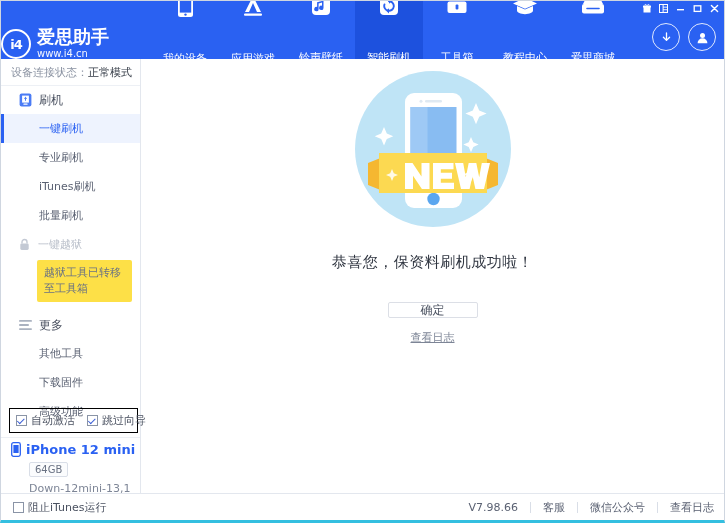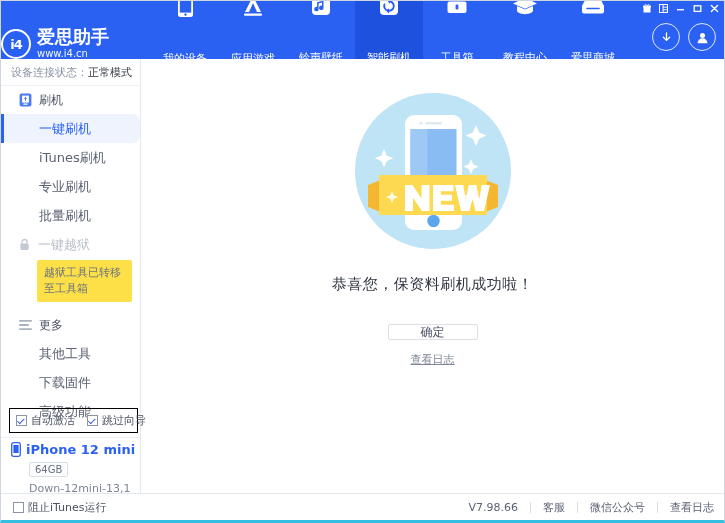--- a/index.html
+++ b/index.html
@@ -186,26 +186,25 @@
     display: flex;
     align-items: center;
     justify-content: center;
     flex: none;
   }
   .menu-item {
     height: 29px;
     display: flex;
     align-items: center;
     padding-left: 38px;
-    font-size: 13px;
+    font-size: 11px;
     color: #5a6172;
     cursor: pointer;
     position: relative;
     box-sizing: border-box;
-    border-radius: 8px;
   }
   .menu-item.active {
     background: #eef3fe;
     color: #2a61f2;
   }
   .menu-item.active::before {
     content: "";
     position: absolute;
     left: 0; top: 0; bottom: 0;
     width: 3px;
@@ -317,21 +316,20 @@
     white-space: nowrap;
   }
 
   
   .main {
     flex: 1;
     background: #ffffff;
     display: flex;
     flex-direction: column;
     align-items: center;
-    padding-top: 22px;
     box-sizing: border-box;
   }
   .hero {
     width: 180px;
     height: 180px;
     position: relative;
   }
   .msg {
     margin-top: 14px;
     font-size: 15px;
@@ -551,24 +549,24 @@
               <rect x="4.4" y="10.6" width="4.2" height="1.1" rx=".5" fill="#fff"></rect>
             </svg>
         </span>
         <span>刷机</span>
       </div>
 
       <div class="menu-item active">
         <span>一键刷机</span>
       </div>
       <div class="menu-item">
+        <span>专业刷机</span>
+      </div>
+      <div class="menu-item">
         <span>iTunes刷机</span>
-      </div>
-      <div class="menu-item">
-        <span>专业刷机</span>
       </div>
       <div class="menu-item">
         <span>批量刷机</span>
       </div>
 
       <div class="menu-item disabled">
         <span class="lock">
           <svg width="11" height="13" viewBox="0 0 11 13">
               <path d="M3 5.6 V4 a2.5 2.5 0 0 1 5 0 v1.6" fill="none" stroke="#c3c9d4" stroke-width="1.4"></path>
               <rect x="1.3" y="5.4" width="8.4" height="6.6" rx="1.4" fill="#c3c9d4"></rect>

